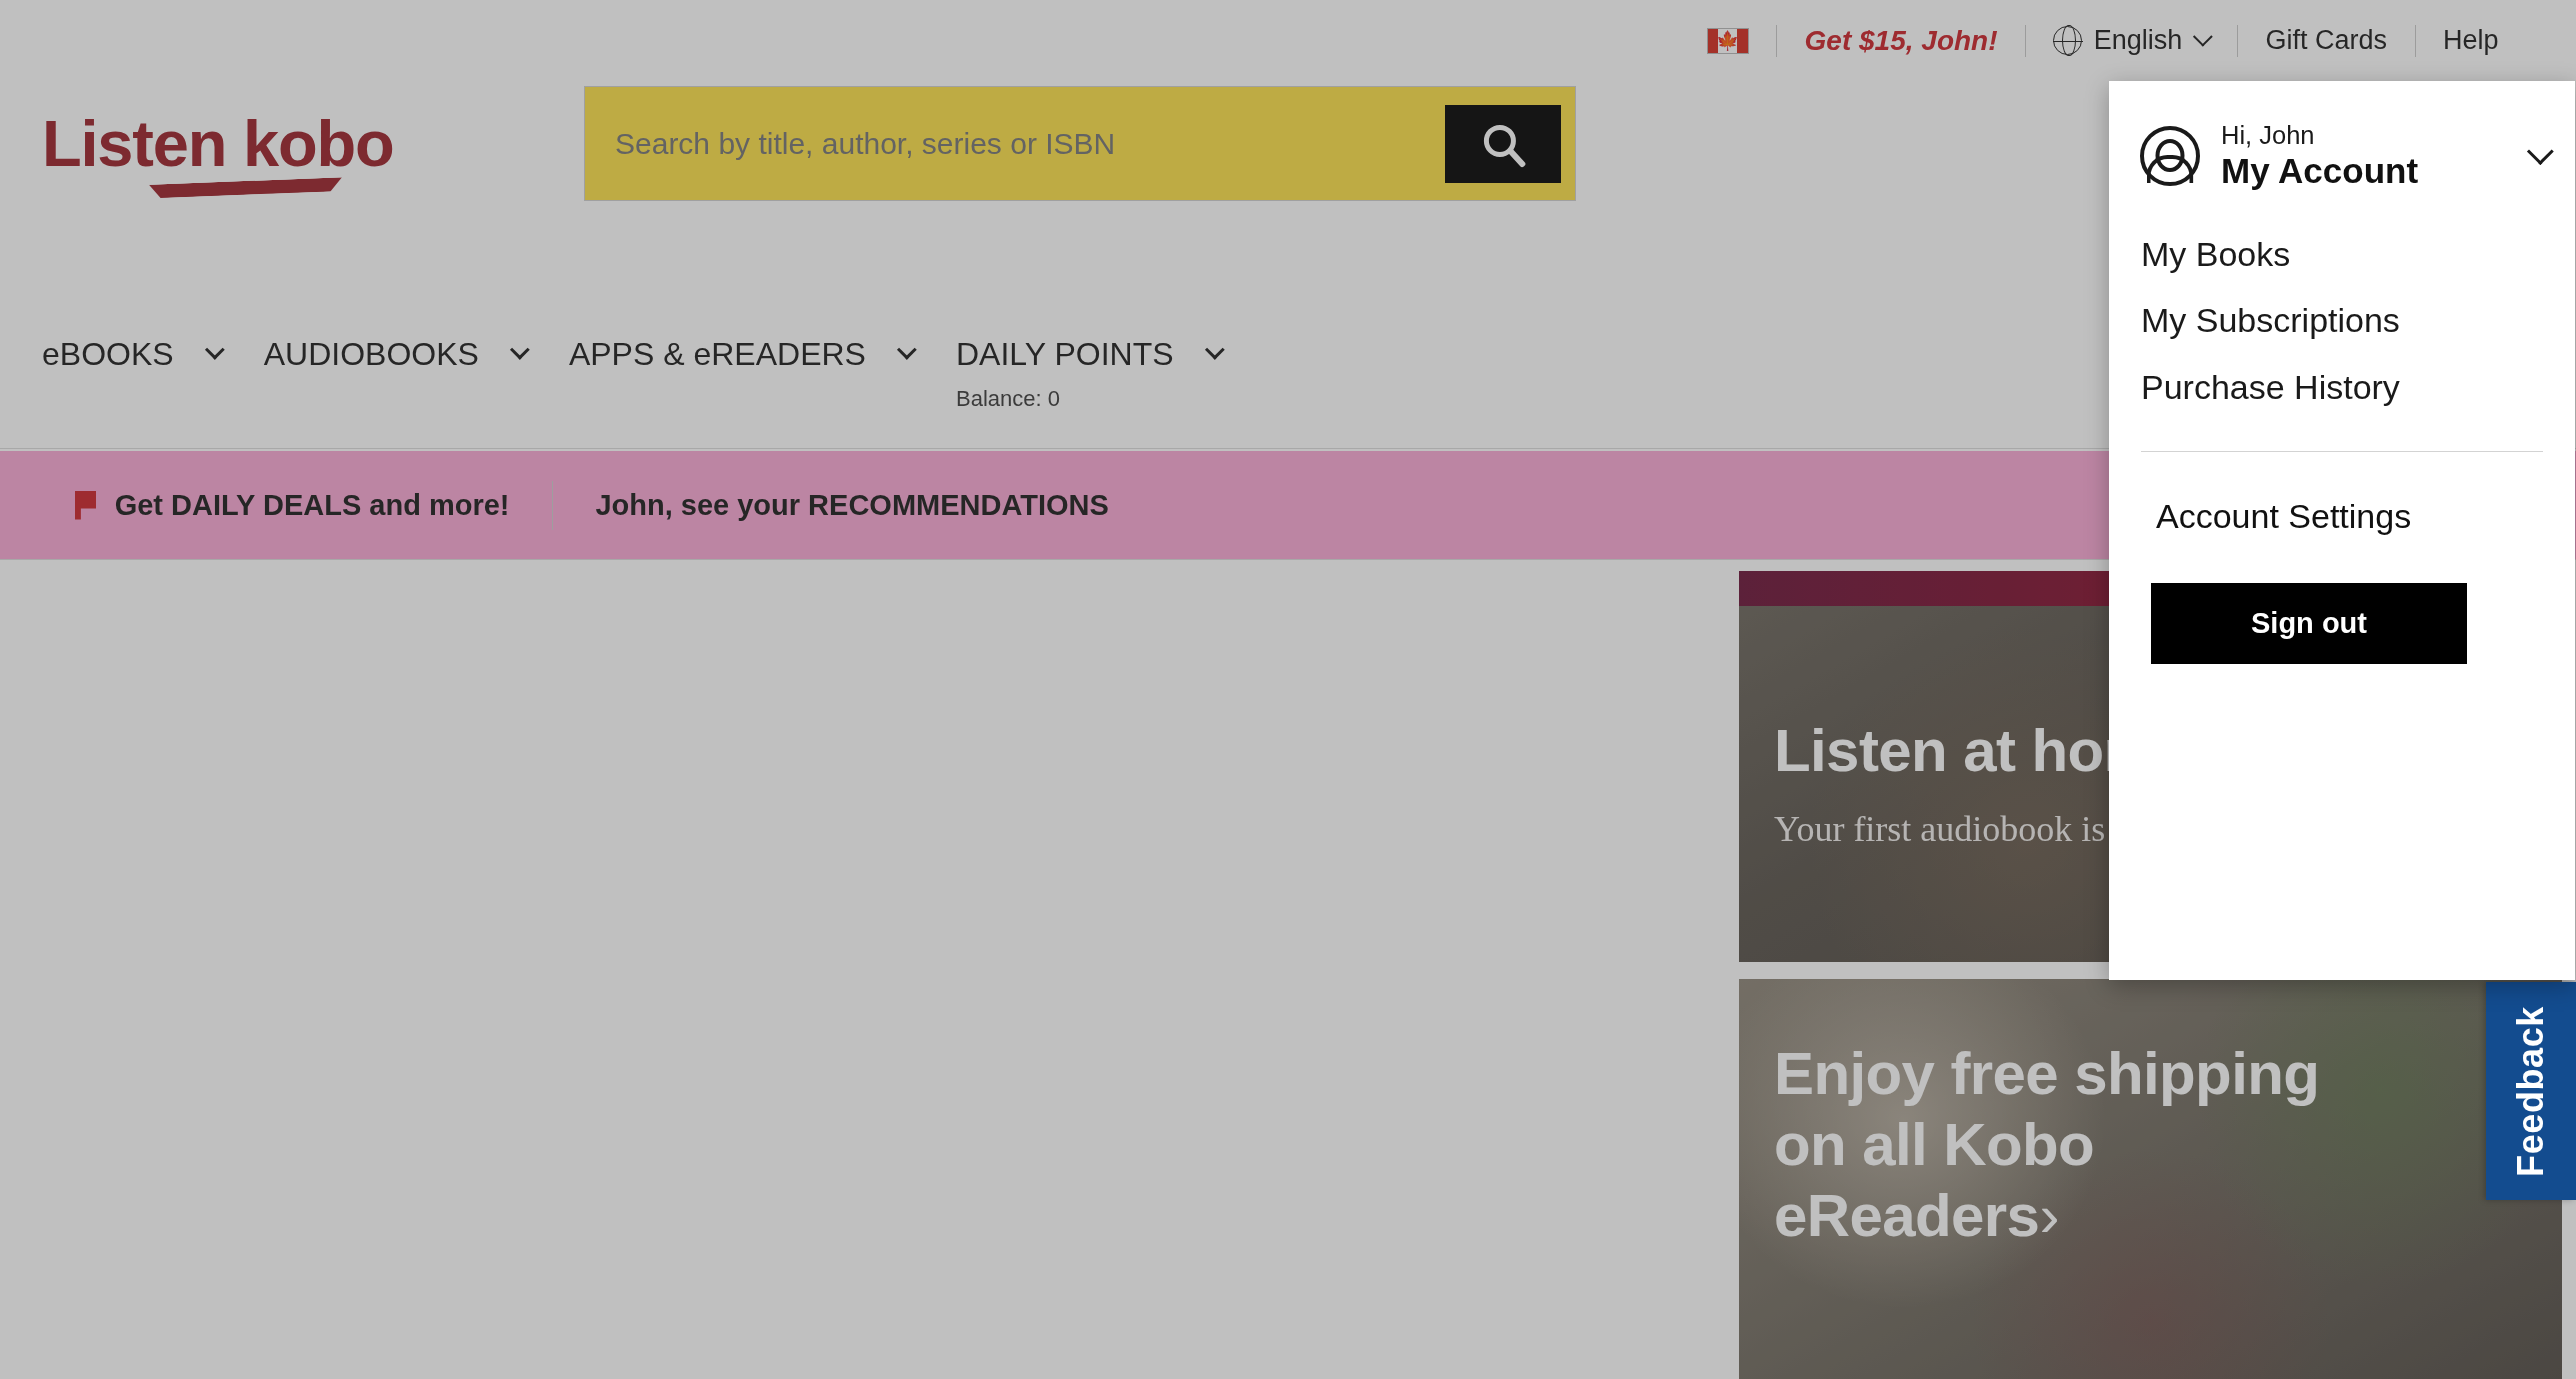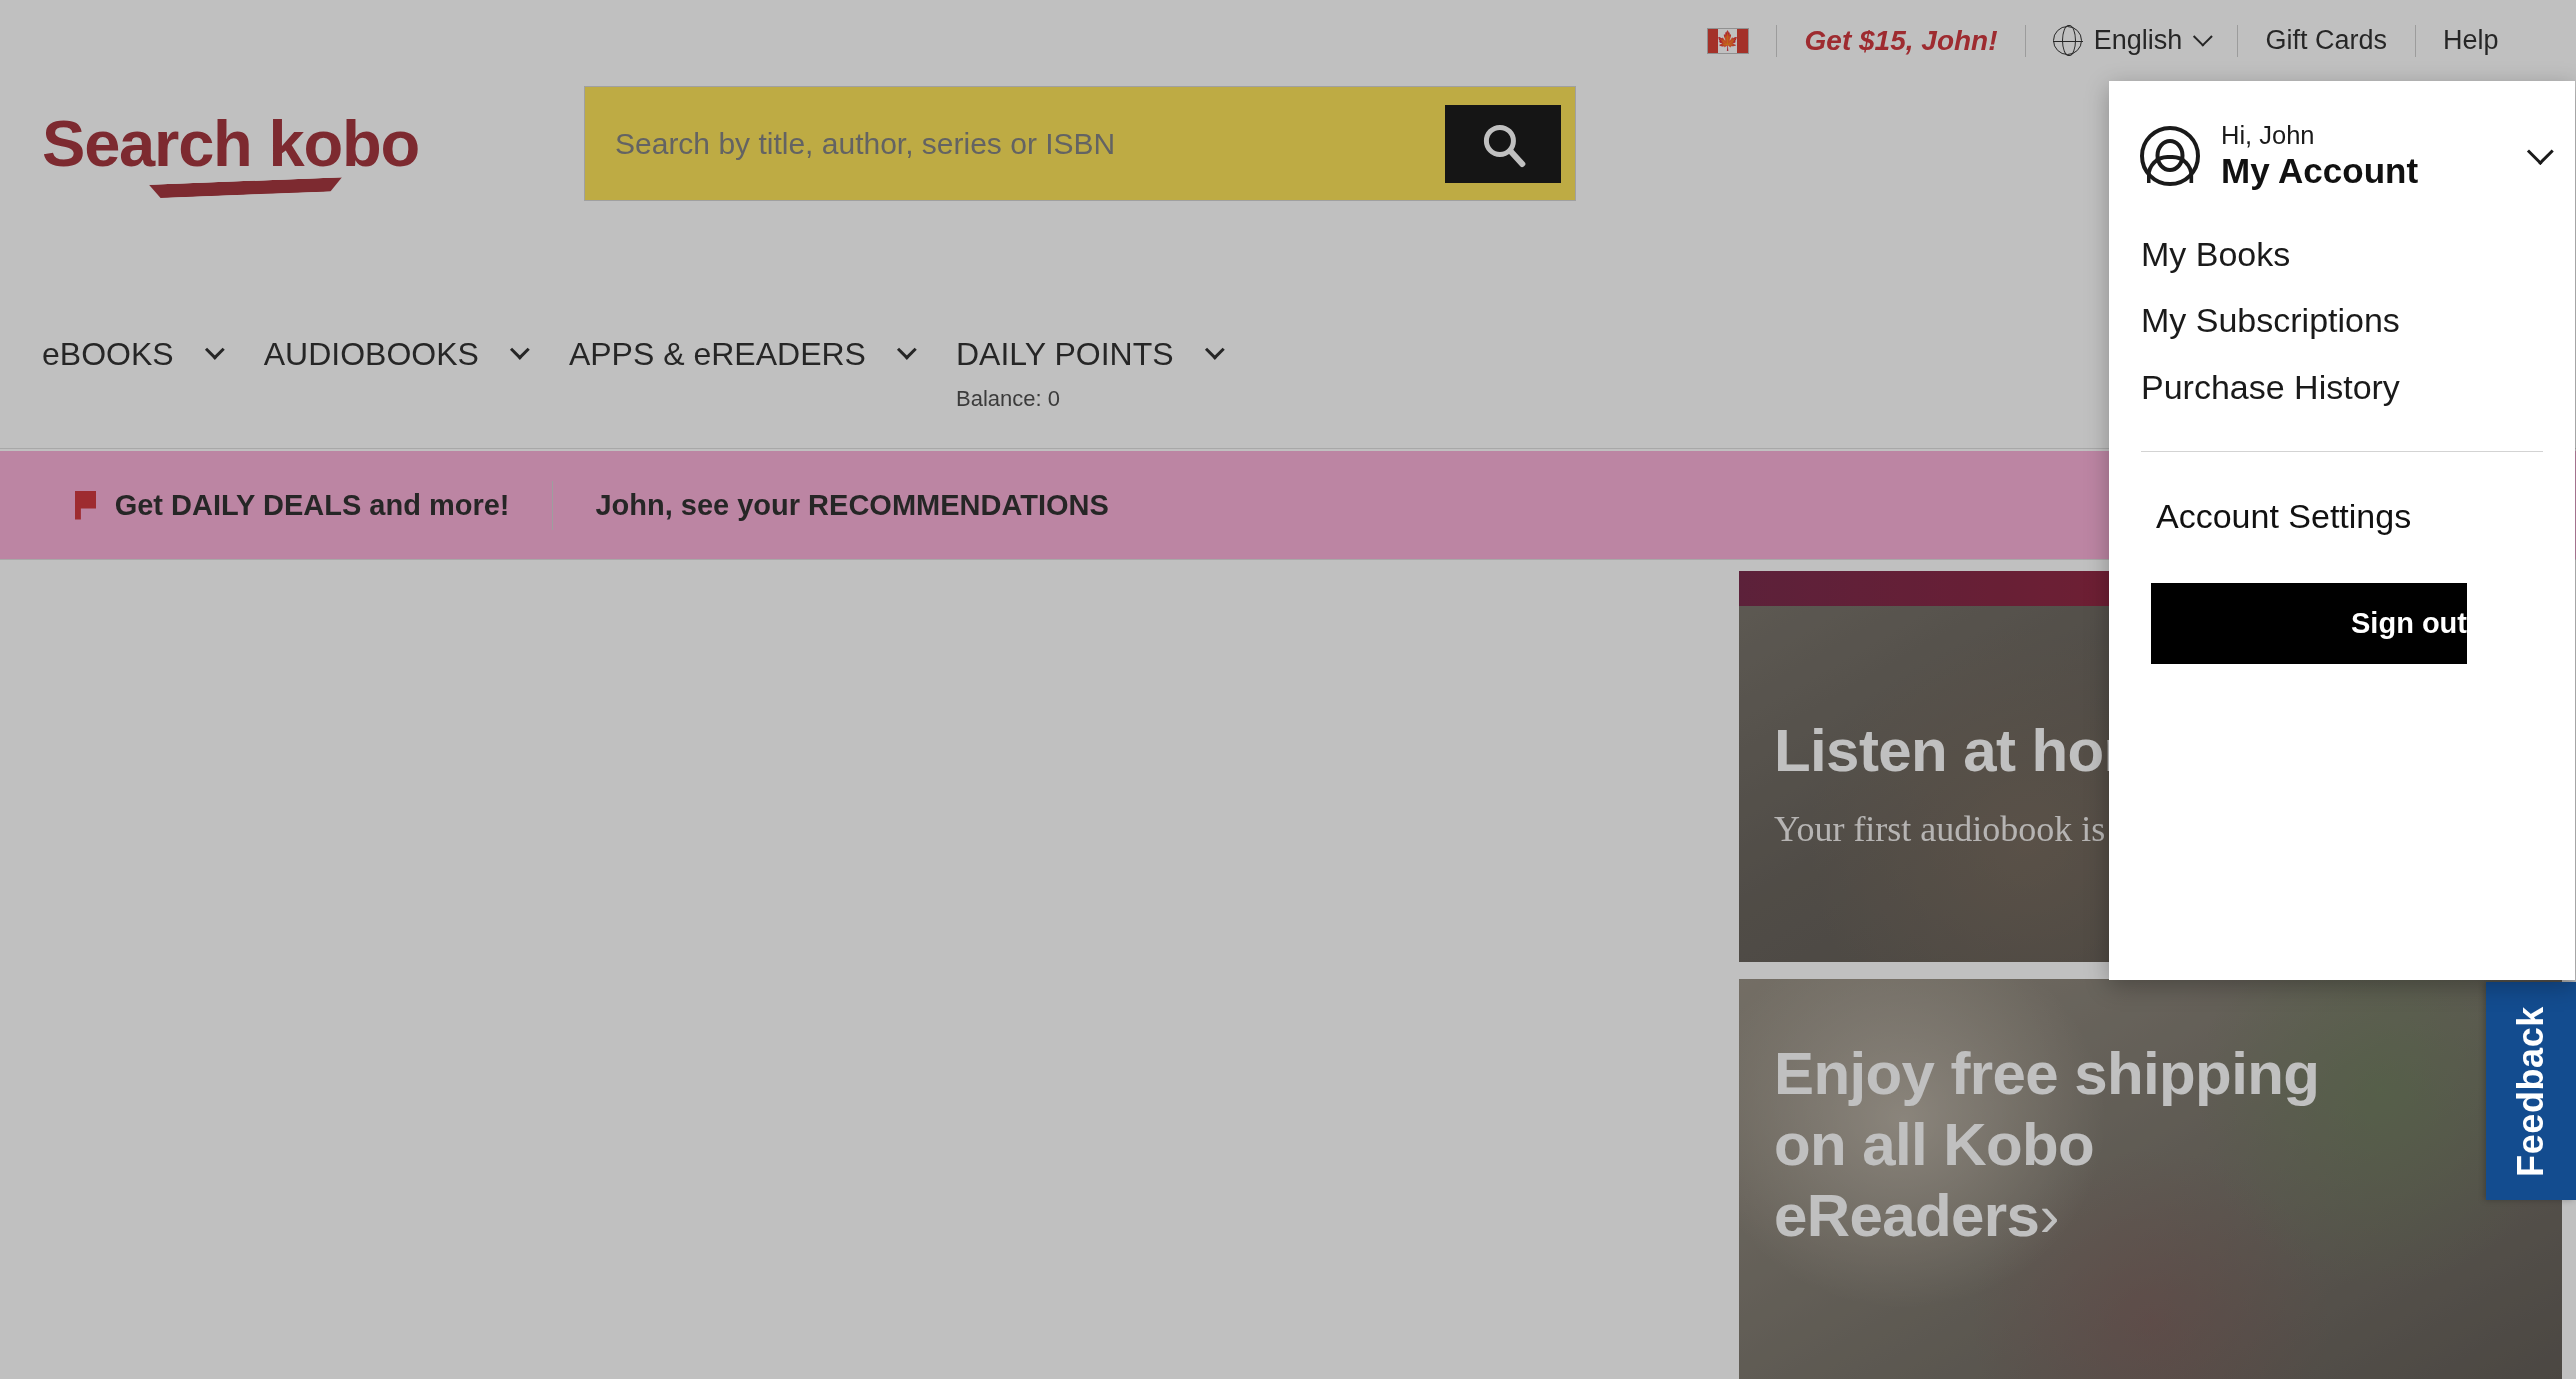--- a/index.html
+++ b/index.html
@@ -506,21 +506,20 @@
   .signout-btn {
     margin: 29px 0 0 42px;
     width: 316px; height: 81px;
     background: #000000;
     color: #ffffff;
     border: none;
     font-size: 29px;
     font-weight: bold;
     cursor: pointer;
     font-family: "Liberation Sans", sans-serif;
-    text-align: right;
   }
 </style>
 </head>
 <body>
 
 <div id="page">
 
   <div class="utility-bar">
     <div class="util-item">
       <span class="flag">
@@ -542,21 +541,21 @@
       <span>Gift Cards</span>
     </div>
     <div class="util-sep"></div>
     <div class="util-item">
       <span>Help</span>
     </div>
   </div>
 
   <div class="masthead">
     <div class="logo">
-      <div class="logo-text">Search kobo</div>
+      <div class="logo-text">Listen kobo</div>
       <div class="logo-swoosh"></div>
     </div>
     <div class="searchbar">
       <input class="search-input" type="text" placeholder="Search by title, author, series or ISBN" style="">
       <button class="search-btn">
         <span class="mag"></span>
       </button>
     </div>
   </div>
 

